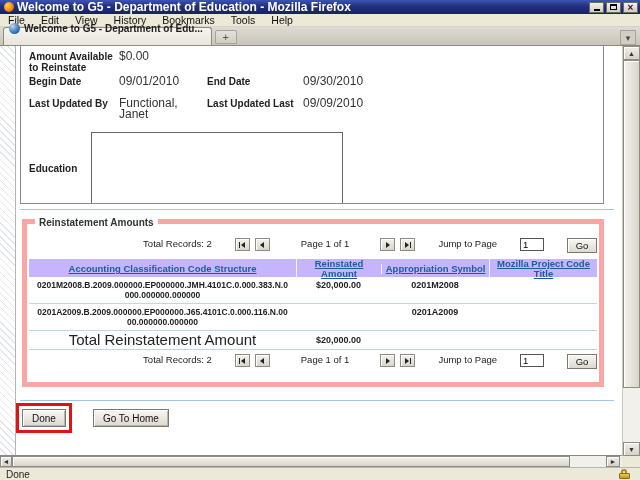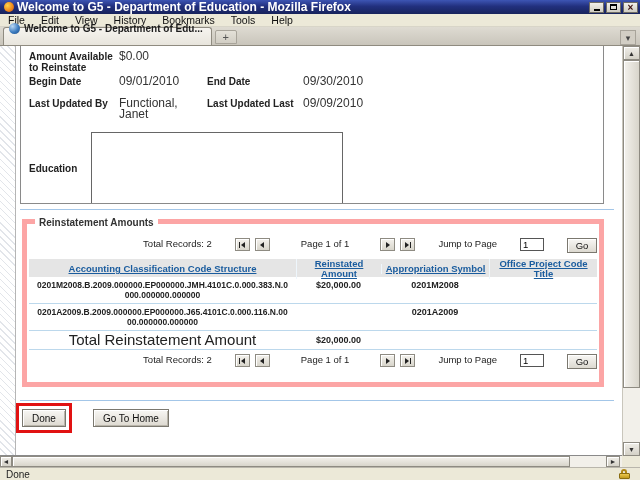--- a/index.html
+++ b/index.html
@@ -57,21 +57,21 @@
   .pg-group{display:flex;align-items:center;gap:5px;}
   .pgbtn{width:15px;height:13px;padding:0;background:linear-gradient(#f4f2ed,#d8d5cb);border:1px solid #8e8b82;box-shadow:inset 1px 1px 0 #fff;display:flex;align-items:center;justify-content:center;gap:1px;}
   .tri-l{width:0;height:0;border-top:3px solid transparent;border-bottom:3px solid transparent;border-right:4px solid #222;display:inline-block;}
   .tri-r{width:0;height:0;border-top:3px solid transparent;border-bottom:3px solid transparent;border-left:4px solid #222;display:inline-block;}
   .vbar{width:1px;height:6px;background:#222;display:inline-block;}
   .jump-input{width:24px;height:13px;border:1px solid #555;font-size:9.5px;padding:0 2px;font-family:"Liberation Sans",sans-serif;}
   .gobtn{min-width:30px;height:15px;font-size:9.5px;padding:0 6px;background:linear-gradient(#f8f7f4,#dcd9d0);border:1px solid #7b786f;box-shadow:inset 1px 1px 0 #fff;color:#111;font-family:Liberation Sans, sans-serif;}
 
   
   .tbl{margin-top:6px;}
-  .thead{display:grid;grid-template-columns:47% 15% 19% 19%;background:#e5e5e5;height:18px;align-items:center;}
+  .thead{display:grid;grid-template-columns:47% 15% 19% 19%;background:#c4b5fd;height:18px;align-items:center;}
   .th{font-size:9.5px;font-weight:bold;color:#1a5c9e;text-decoration:underline;text-align:center;border-left:1px solid #eef6fc;line-height:10px;}
   .th:first-child{border-left:none;}
   .trow{display:grid;grid-template-columns:47% 15% 19% 19%;border-bottom:1px solid #bcd8ec;align-items:start;}
   .td{font-size:9px;color:#222;text-align:center;padding:3px 2px;line-height:10px;font-weight:bold;}
   .td-accs{font-size:8.5px;word-break:break-all;padding:3px 6px;}
   .trow-total .td{padding:4px 2px;}
   .tlabel{font-weight:normal;font-size:15px;}
 
   
   .btnrow{display:flex;align-items:center;gap:27px;margin-top:17px;padding-left:5px;}
@@ -198,21 +198,21 @@
           <span>Jump to Page</span>
           <input class="jump-input" value="1" style="">
           <button class="gobtn">Go</button>
         </div>
 
         <div class="tbl">
           <div class="thead">
             <span class="th">Accounting Classification Code Structure</span>
             <span class="th">Reinstated Amount</span>
             <span class="th">Appropriation Symbol</span>
-            <span class="th">Office Project Code Title</span>
+            <span class="th">Mozilla Project Code Title</span>
           </div>
           <div class="trow">
             <span class="td td-accs">0201M2008.B.2009.000000.EP000000.JMH.4101C.0.000.383.N.0000.000000.000000</span>
             <span class="td">$20,000.00</span>
             <span class="td">0201M2008</span>
             <span class="td"></span>
           </div>
           <div class="trow">
             <span class="td td-accs">0201A2009.B.2009.000000.EP000000.J65.4101C.0.000.116.N.0000.000000.000000</span>
             <span class="td"></span>

